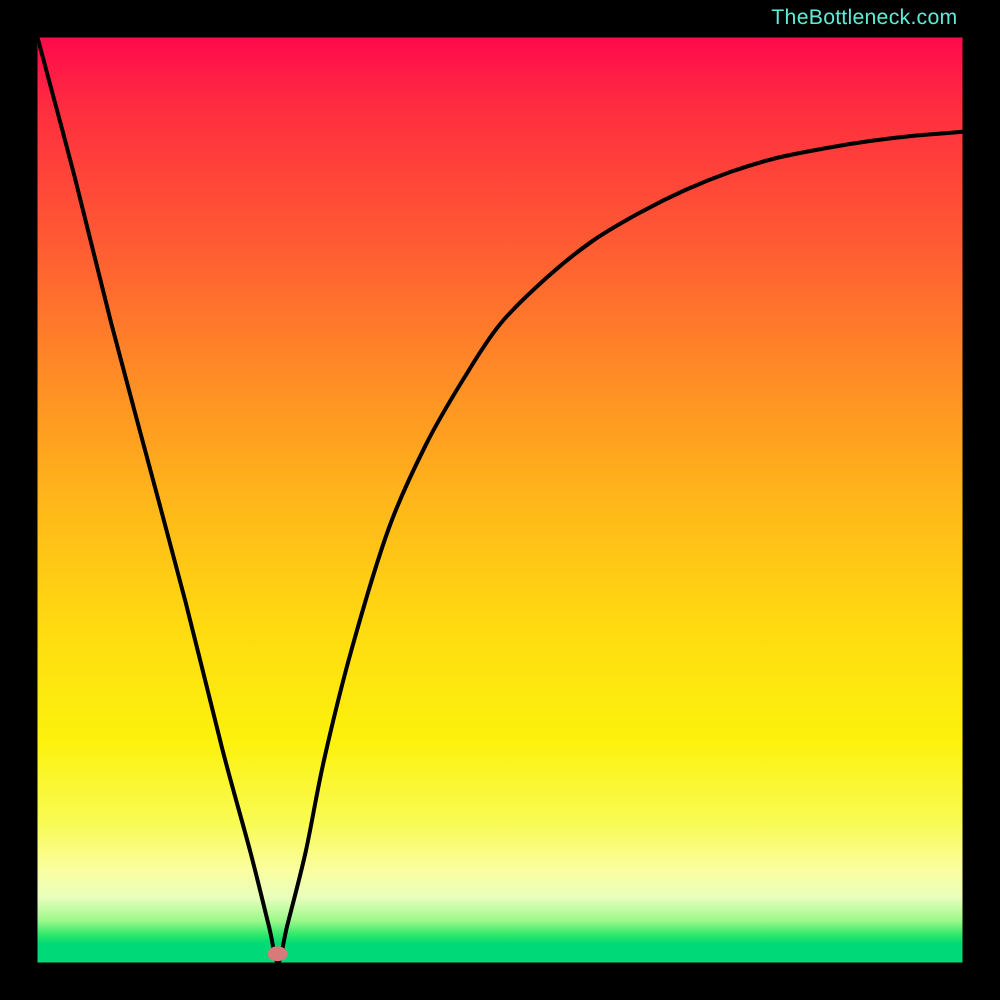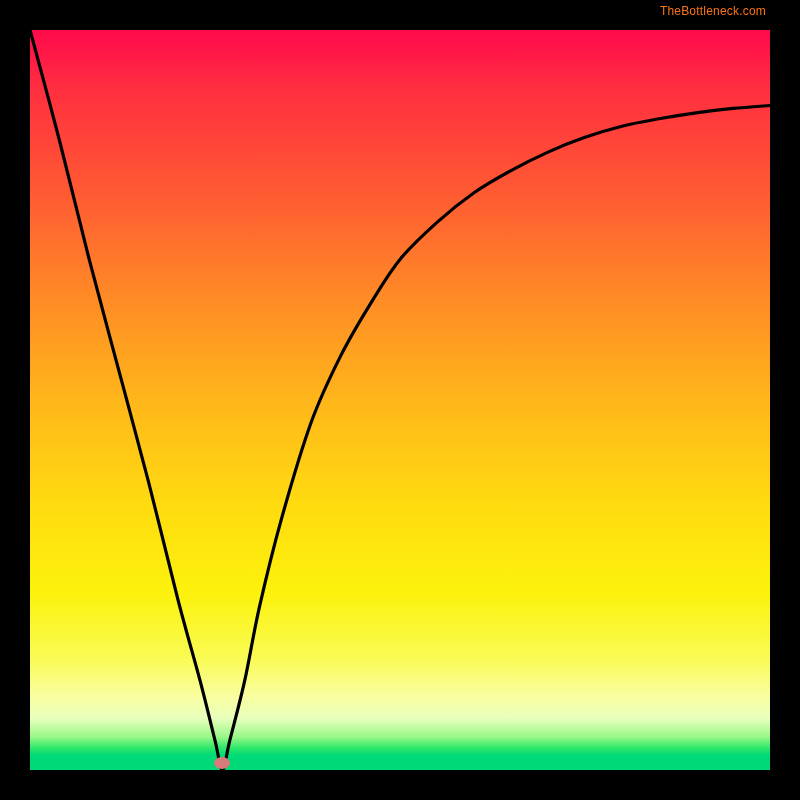--- a/index.html
+++ b/index.html
@@ -39,22 +39,22 @@
       #9bf88a 95.5%,
       #2fe86a 97%,
       #00d977 98%,
       #00d977 100%
     );
   }
   .watermark {
     position: absolute;
     top: 4px;
     right: 34px;
-    color: #f97316;
-    font-size: 12px;
+    color: #5eead4;
+    font-size: 17px;
     font-weight: 400;
     letter-spacing: 0.2px;
     user-select: none;
   }
   svg.curve {
     position: absolute;
     left: 0;
     top: 0;
     width: 740px;
     height: 740px;

